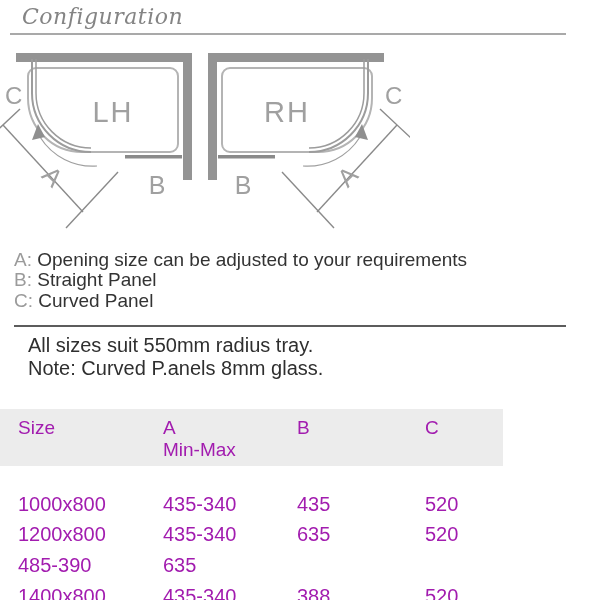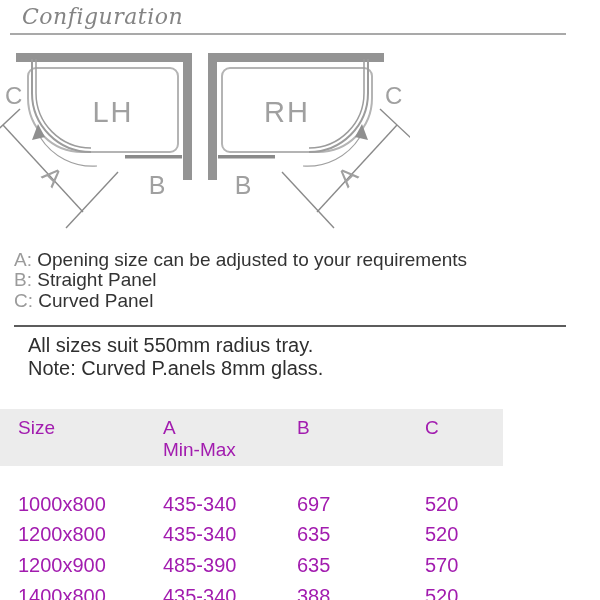--- a/index.html
+++ b/index.html
@@ -104,34 +104,32 @@
         <div>A</div>
         <div>Min-Max</div>
       </div>
       <div class="hcell">B</div>
       <div class="hcell">C</div>
     </div>
     <div class="tbody">
       <div class="trow">
         <span>1000x800</span>
         <span>435-340</span>
-        <span>697</span>
+        <span>435</span>
         <span>520</span>
       </div>
       <div class="trow">
         <span>1200x800</span>
         <span>435-340</span>
         <span>635</span>
         <span>520</span>
       </div>
       <div class="trow">
-        <span>1200x900</span>
         <span>485-390</span>
         <span>635</span>
-        <span>570</span>
       </div>
       <div class="trow">
         <span>1400x800</span>
         <span>435-340</span>
         <span>388</span>
         <span>520</span>
       </div>
     </div>
   </div>
 

